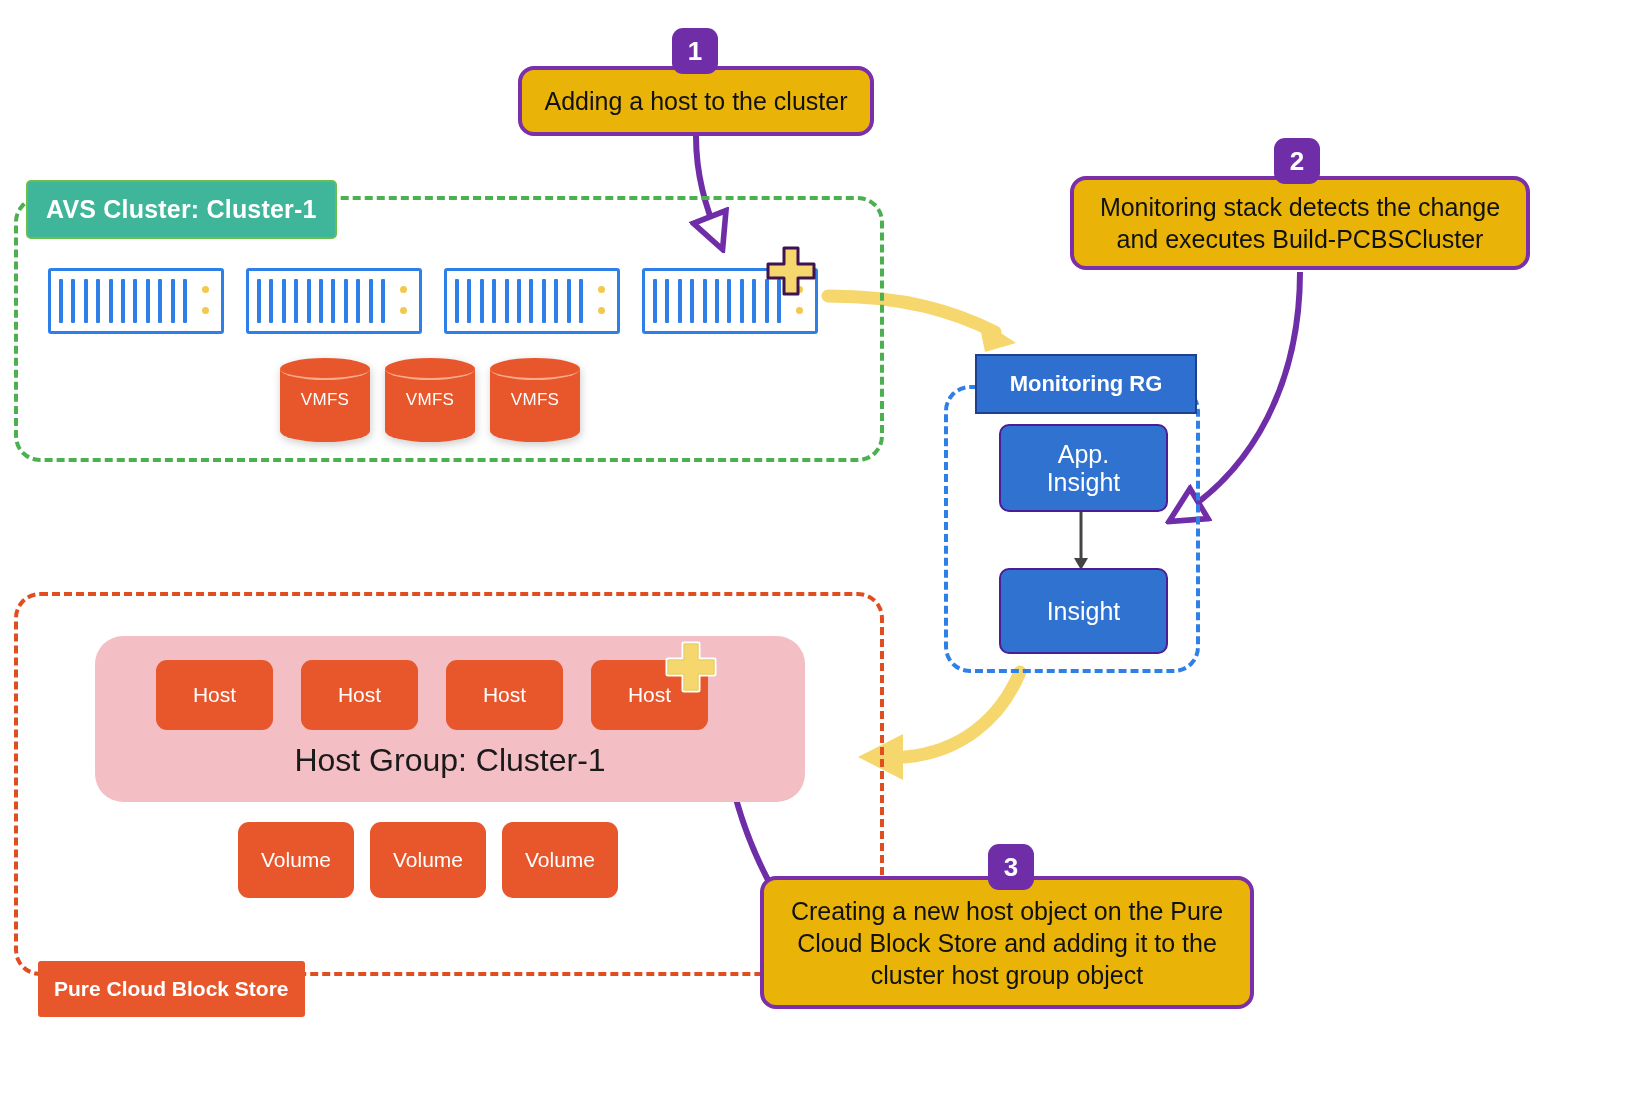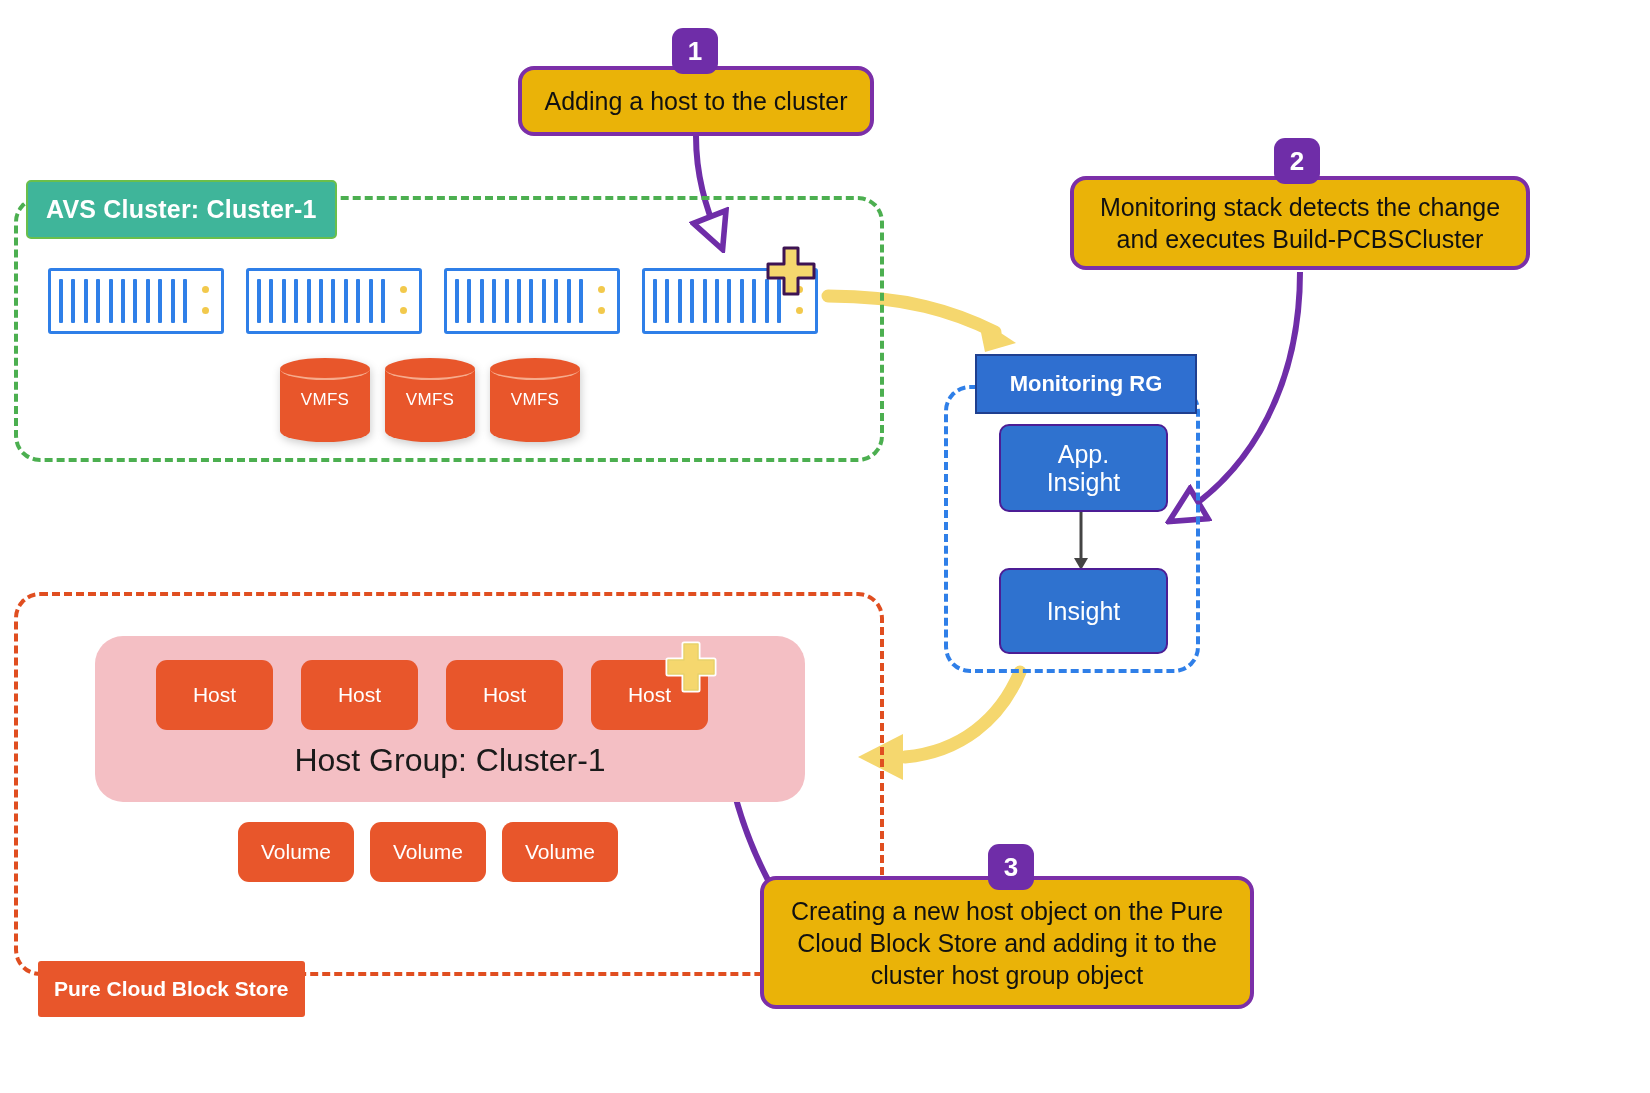--- a/index.html
+++ b/index.html
@@ -63,21 +63,21 @@
   .hg-box{position:absolute;left:95px;top:636px;width:710px;height:166px;
           background:#f4bfc4;border-radius:28px;}
   .hg-hosts{position:absolute;left:132px;top:660px;display:flex;gap:28px;margin-left:24px;}
   .hg-host{width:117px;height:70px;background:#e8562b;border-radius:11px;
            display:flex;align-items:center;justify-content:center;color:#fff;font-size:21px;}
   .hg-title{position:absolute;left:95px;top:742px;width:710px;text-align:center;
             font-size:32px;color:#1a1a1a;}
 
   
   .vol-row{position:absolute;left:238px;top:822px;display:flex;gap:16px;}
-  .vol{width:116px;height:60px;background:#e8562b;border-radius:11px;
+  .vol{width:116px;height:76px;background:#e8562b;border-radius:11px;
        display:flex;align-items:center;justify-content:center;color:#fff;font-size:21px;}
 
   
   .plus{position:absolute;width:54px;height:54px;}
   .plus svg{display:block;}
   .plus1{left:764px;top:244px;}
   .plus2{left:664px;top:640px;}
 
   
   .callout{position:absolute;border:4px solid #7b2fa8;border-radius:16px;

